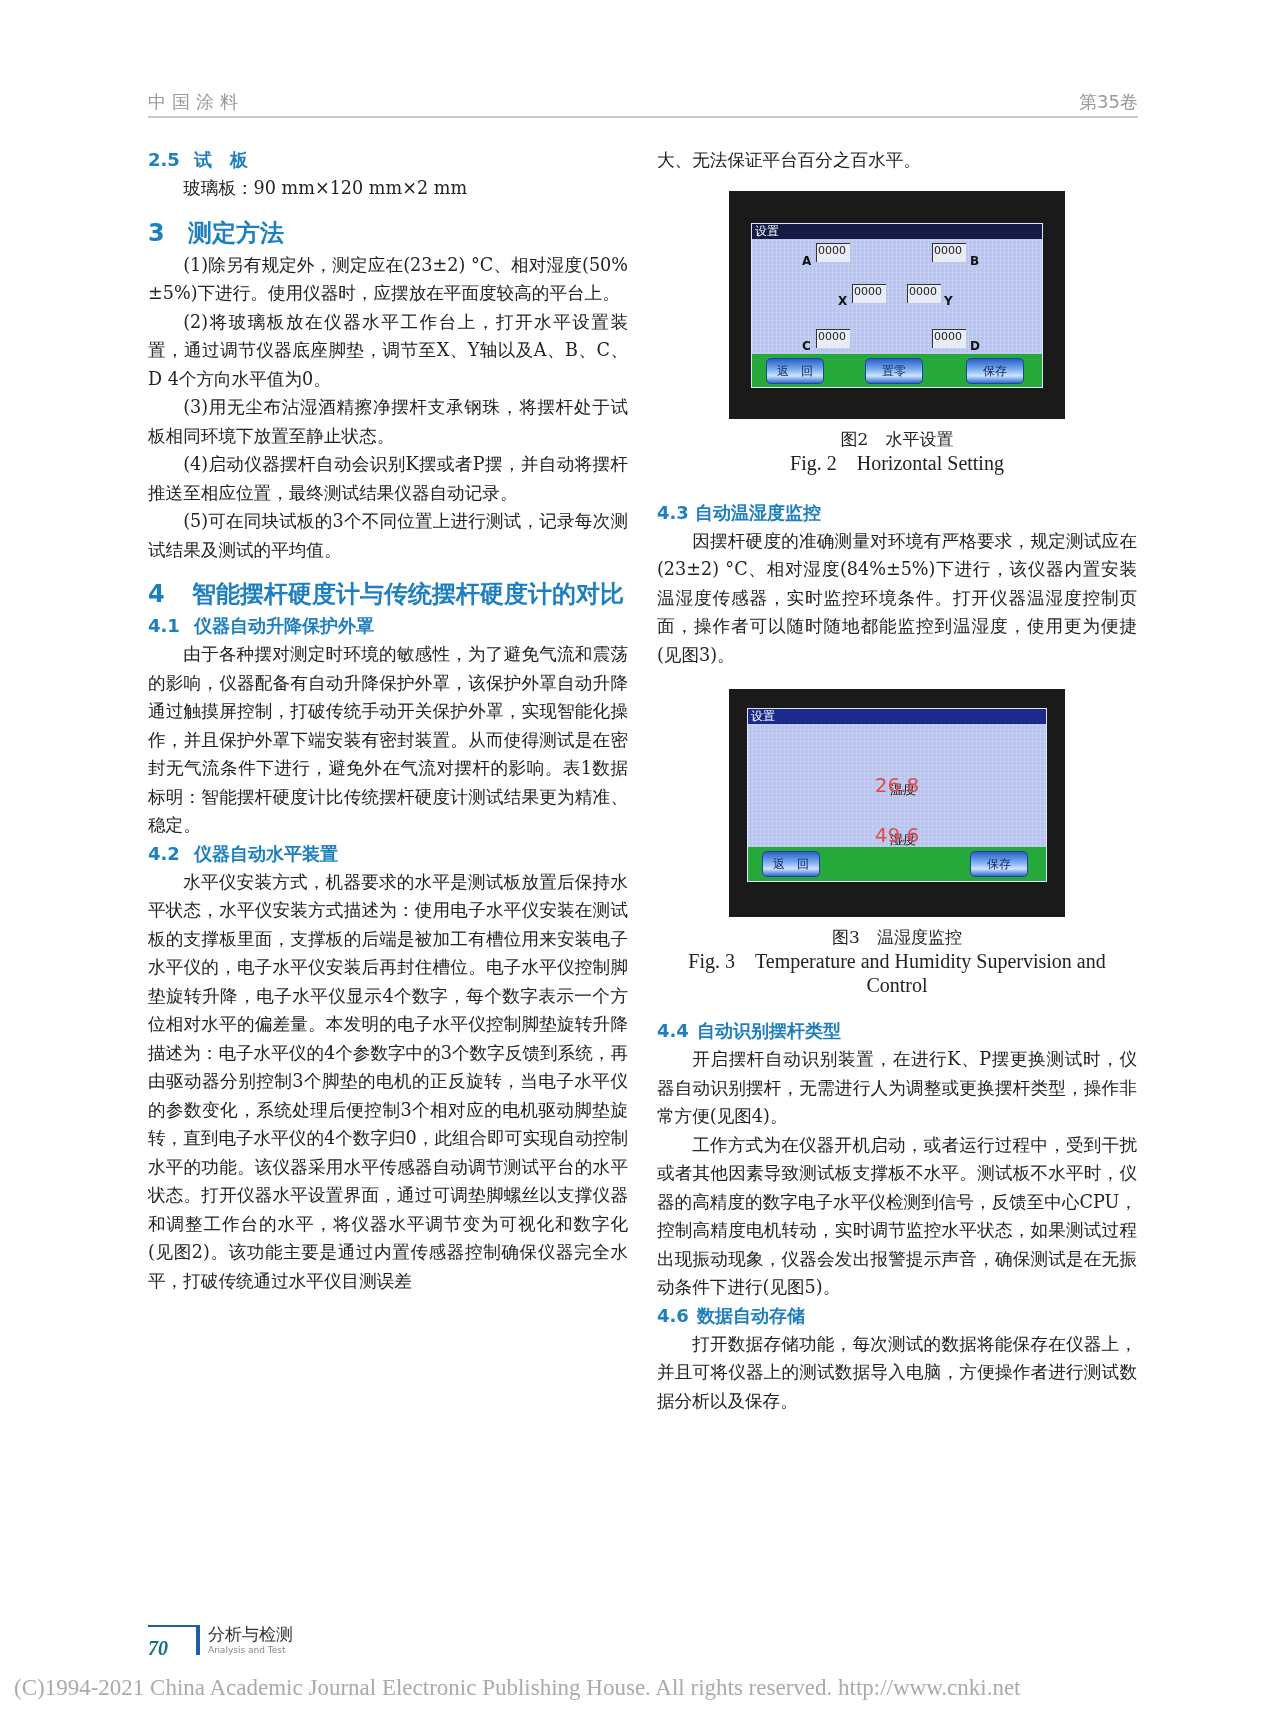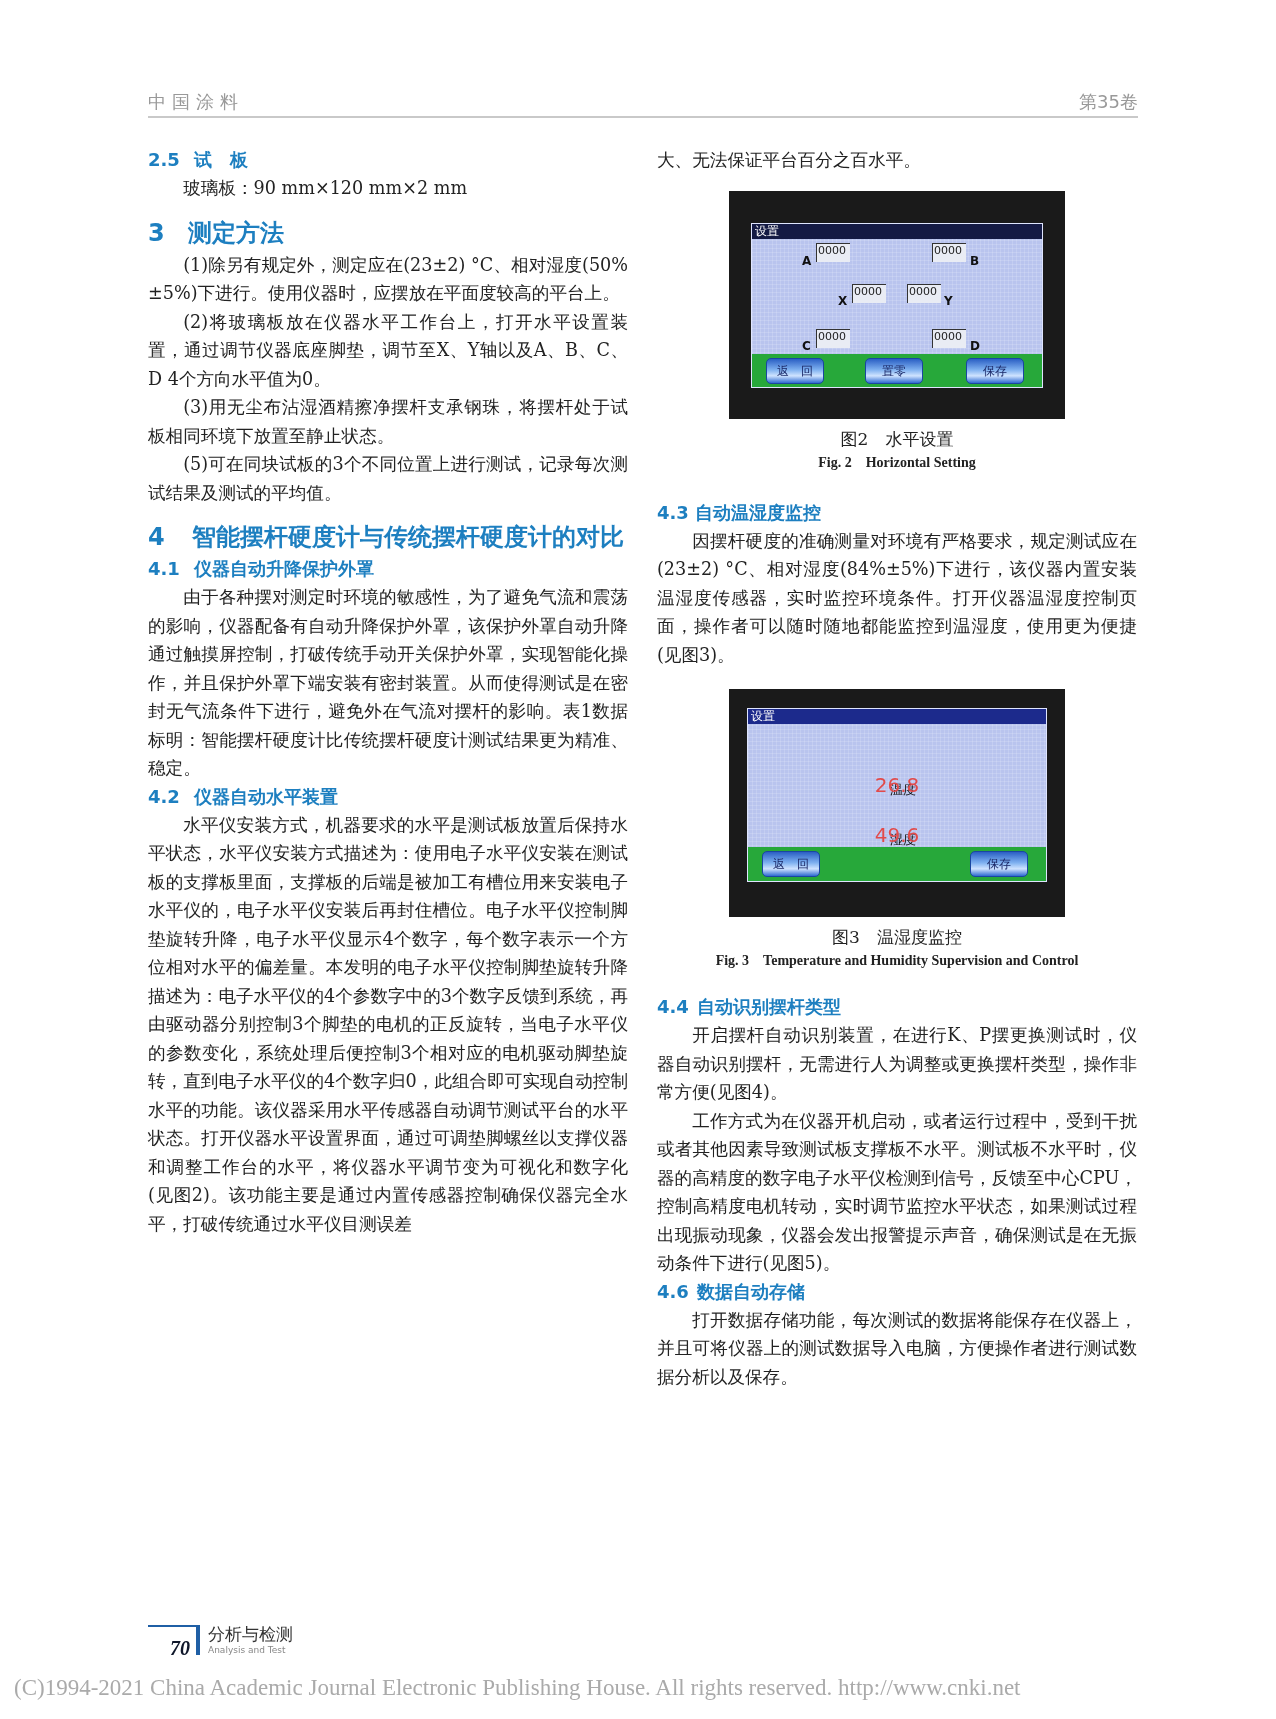--- a/index.html
+++ b/index.html
@@ -38,28 +38,28 @@
          background:linear-gradient(#2a5fc4, #7fb1f0 45%, #cfe3ff 70%, #2e6ad0);
          border:1px solid #1a46a0; color:#1a2766; font-size:12px; line-height:24px;
          text-align:center; font-family:"DejaVu Serif",serif; }
   .field { position:absolute; width:32px; height:18px; background:#e9ecf4;
            border-top:1px solid #333; border-left:1px solid #333; font-size:11px;
            line-height:14px; font-family:"DejaVu Sans",sans-serif; color:#222; padding-left:1px; }
   .flbl { position:absolute; font-family:"DejaVu Sans",sans-serif; font-weight:bold;
           font-size:12px; color:#111; }
   .cap { text-align:center; margin:8px 0 0 0; }
   .cap .zh { font-size:17px; line-height:24px; }
-  .cap .en { font-family:"Liberation Serif",serif; font-weight:bold; font-size:14px; line-height:24px; }
+  .cap .en { font-family:"Liberation Serif",serif; font-weight:normal; font-size:20px; line-height:24px; }
   .temp-lbl { position:absolute; left:12px; right:0; text-align:center; font-size:13px; color:#111;margin-top:32px; }
   .temp-val { position:absolute; left:0; right:0; text-align:center; font-size:20px; color:#e24a4a;
               font-family:"DejaVu Sans",sans-serif; }
   .footer { position:absolute; left:148px; top:1625px; height:40px; }
-  .footer .pg { position:absolute; left:0; top:12px; width:42px; text-align:right;
+  .footer .pg { position:absolute; left:0; top:12px; width:42px; 
                 font-family:"Liberation Serif",serif; font-style:italic; font-weight:bold;
-                font-size:20px; color:#0f172a; }
+                font-size:20px; color:#0f766e; }
   .footer .topbar { position:absolute; left:0; top:0; width:50px; height:2px; background:#1f5fa5; }
   .footer .vbar { position:absolute; left:48px; top:0; width:4px; height:30px; background:#1f5fa5; }
   .footer .sec { position:absolute; left:60px; top:-2px; font-family:"DejaVu Sans",sans-serif;
                  font-size:17px; color:#333; white-space:nowrap; }
   .footer .sec-en { position:absolute; left:60px; top:20px; font-family:"DejaVu Sans",sans-serif;
                  font-size:9px; color:#888; white-space:nowrap; }
   .copyright { position:absolute; left:14px; top:1675px; font-family:"Liberation Serif",serif;
                font-size:23px; color:#aaa; white-space:nowrap; }
 </style>
 </head>
@@ -71,20 +71,21 @@
 </div>
 
 <div class="col left">
   <h3 class="h2"><span class="num">2.5</span><span>试　板</span></h3>
   <p class="p">玻璃板：90 mm×120 mm×2 mm</p>
 
   <h2 class="h1" style="margin-top:14px"><span class="num">3</span><span>测定方法</span></h2>
   <p class="p">(1)除另有规定外，测定应在(23±2) °C、相对湿度(50%±5%)下进行。使用仪器时，应摆放在平面度较高的平台上。</p>
   <p class="p">(2)将玻璃板放在仪器水平工作台上，打开水平设置装置，通过调节仪器底座脚垫，调节至X、Y轴以及A、B、C、D 4个方向水平值为0。</p>
   <p class="p">(3)用无尘布沾湿酒精擦净摆杆支承钢珠，将摆杆处于试板相同环境下放置至静止状态。</p>
+  <p class="p">(4)启动仪器摆杆自动会识别K摆或者P摆，并自动将摆杆推送至相应位置，最终测试结果仪器自动记录。</p>
   <p class="p">(5)可在同块试板的3个不同位置上进行测试，记录每次测试结果及测试的平均值。</p>
 
   <h2 class="h1 multi" style="margin-top:14px">
       <span class="num">4</span>
       <span>智能摆杆硬度计与传统摆杆硬度计的对比</span>
     </h2>
 
   <h3 class="h2" style="margin-top:2px"><span class="num">4.1</span><span>仪器自动升降保护外罩</span></h3>
   <p class="p">由于各种摆对测定时环境的敏感性，为了避免气流和震荡的影响，仪器配备有自动升降保护外罩，该保护外罩自动升降通过触摸屏控制，打破传统手动开关保护外罩，实现智能化操作，并且保护外罩下端安装有密封装置。从而使得测试是在密封无气流条件下进行，避免外在气流对摆杆的影响。表1数据标明：智能摆杆硬度计比传统摆杆硬度计测试结果更为精准、稳定。</p>
 

